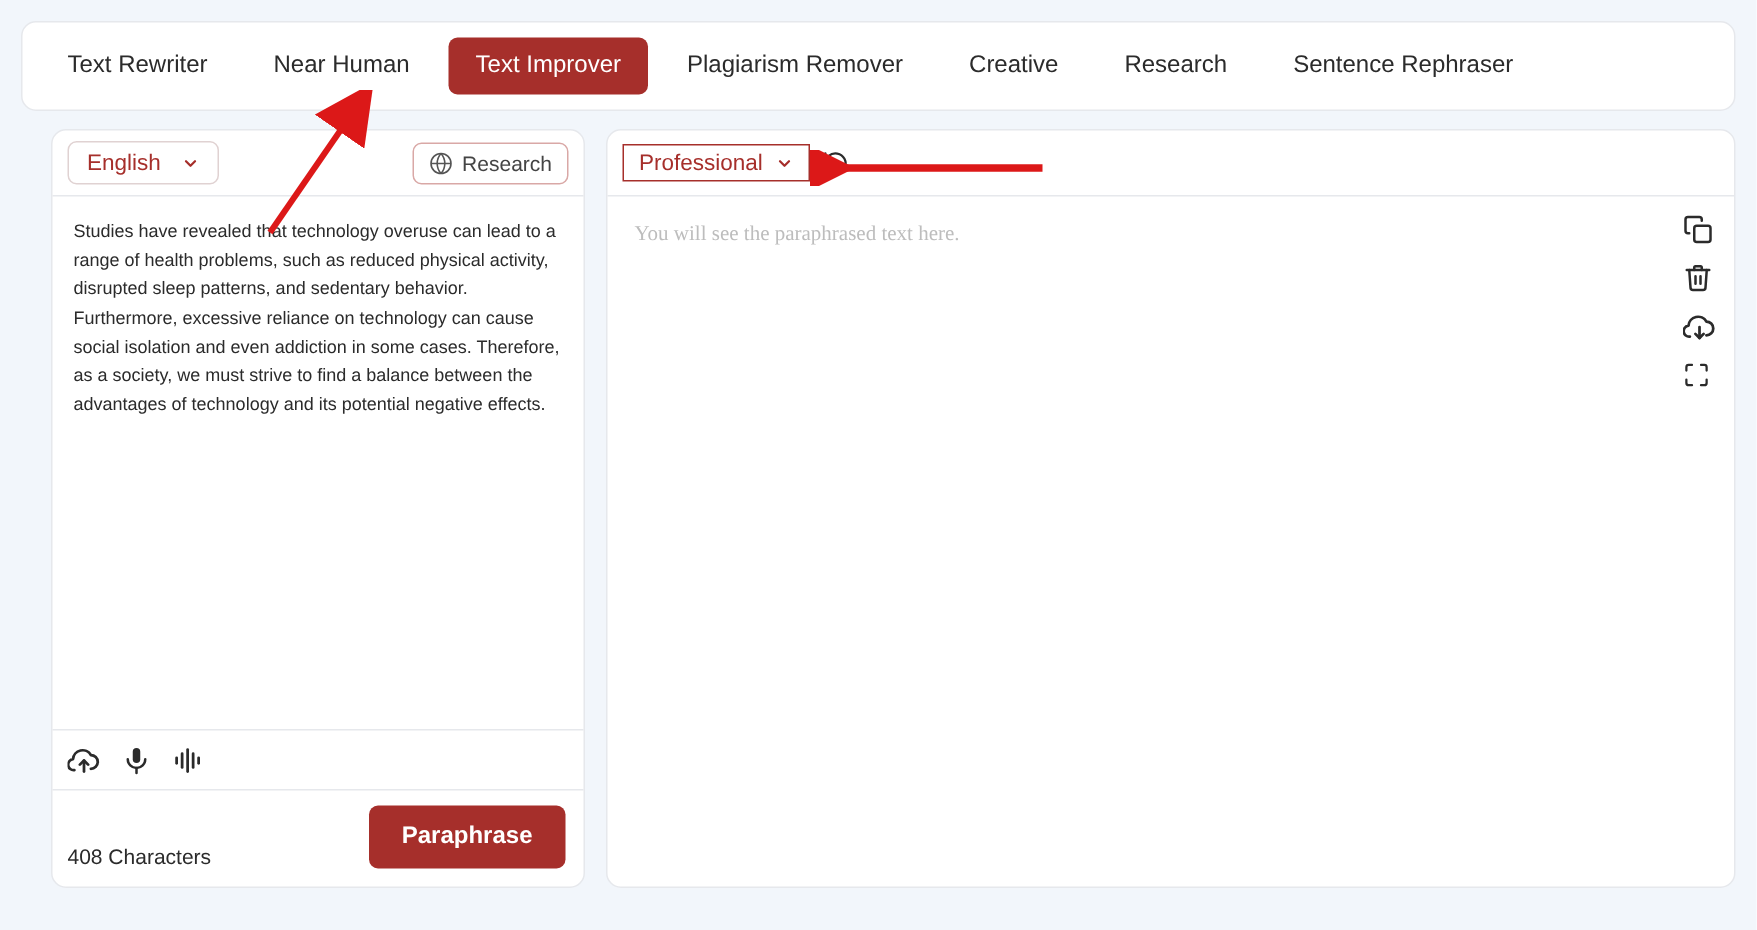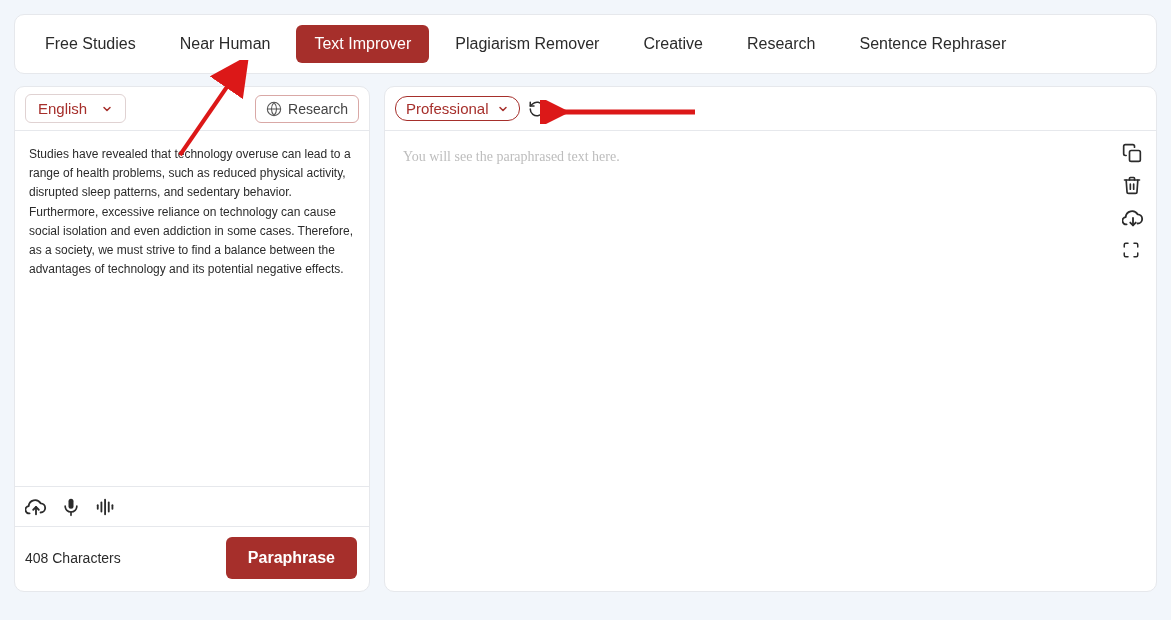--- a/index.html
+++ b/index.html
@@ -29,20 +29,21 @@
     cursor: pointer;
     white-space: nowrap;
   }
   .tab.active {
     background: #a62f2b;
     color: #fff;
   }
   .panels {
     display: flex;
     gap: 14px;
+    margin-left: 20px;
   }
   .panel {
     background: #fff;
     border: 1px solid #e6e8ec;
     border-radius: 10px;
     position: relative;
     display: flex;
     flex-direction: column;
   }
   .panel-left { width: 356px; height: 506px; }
@@ -90,21 +91,21 @@
   .left-icons-row {
     display: flex;
     align-items: center;
     gap: 14px;
     padding: 0 10px;
     height: 40px;
     border-top: 1px solid #e6e8ec;
   }
   .left-footer {
     display: flex;
-    align-items: center;
+    align-items: flex-end;
     justify-content: space-between;
     padding: 10px 12px 12px 10px;
     border-top: 1px solid #e6e8ec;
     gap: 33px;
   }
   .char-count { font-size: 14px; color: #2b2b2b; }
   .paraphrase-btn {
     background: #a62f2b;
     color: #fff;
     font-size: 16px;
@@ -117,21 +118,21 @@
   .right-toolbar-left {
     display: flex;
     align-items: center;
     gap: 8px;
   }
   .style-select {
     display: inline-flex;
     align-items: center;
     gap: 8px;
     border: 1px solid #a62f2b;
-    border-radius: 12px;
+    border-radius: 0;
     padding: 3px 10px;
     font-size: 15px;
     color: #a62f2b;
     cursor: pointer;
     background: #fff;
   }
   .output-area {
     padding: 18px 60px 18px 18px;
     flex: 1;
     color: #bdbdbd;
@@ -161,21 +162,21 @@
     top: 100px;
     pointer-events: none;
     z-index: 10;
   }
   svg { display: block; }
 </style>
 </head>
 <body>
 
 <div class="tab-bar">
-  <div class="tab">Free Studies</div>
+  <div class="tab">Text Rewriter</div>
   <div class="tab">Near Human</div>
   <div class="tab active">Text Improver</div>
   <div class="tab">Plagiarism Remover</div>
   <div class="tab">Creative</div>
   <div class="tab">Research</div>
   <div class="tab">Sentence Rephraser</div>
 </div>
 
 <div class="panels">
 

